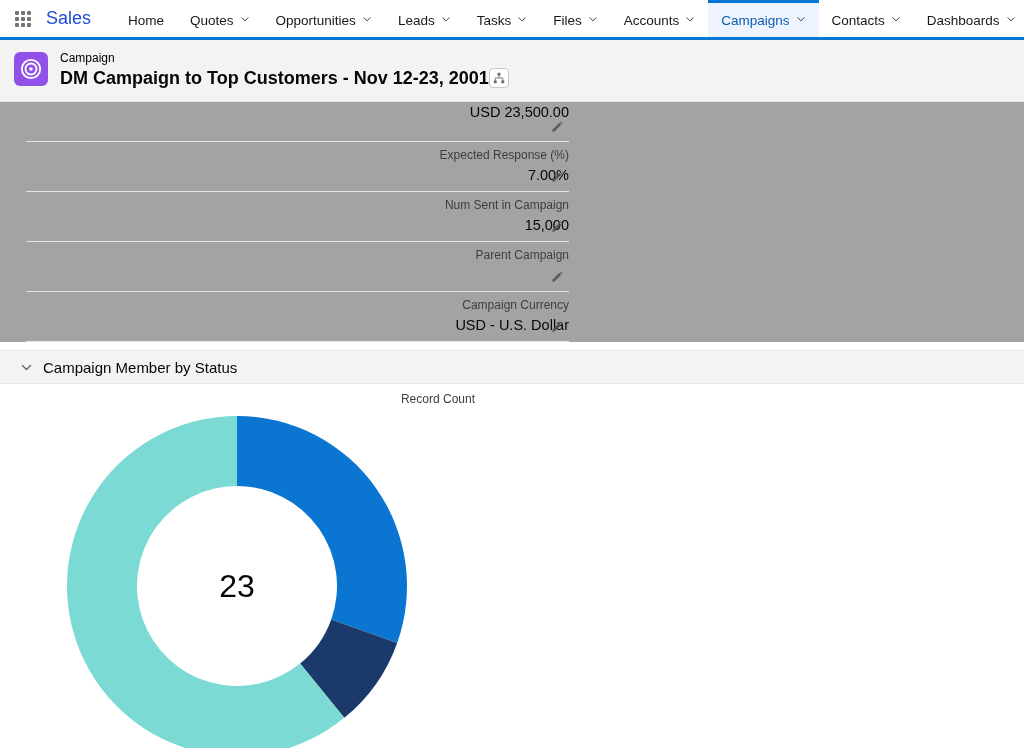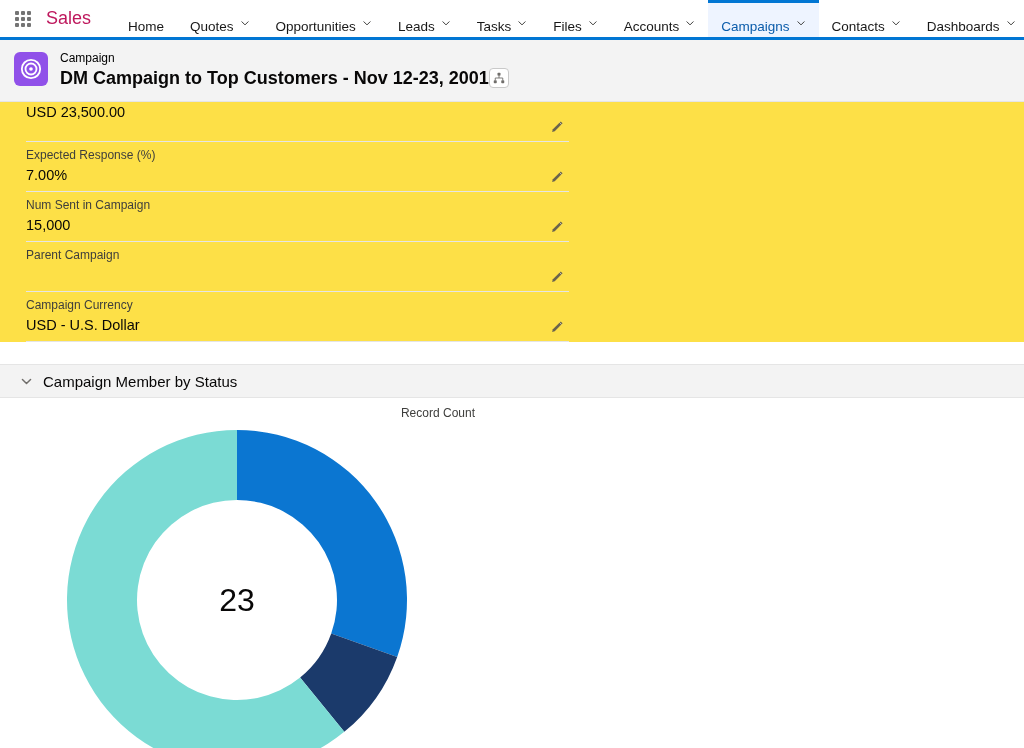--- a/index.html
+++ b/index.html
@@ -39,34 +39,34 @@
   .waffle i {
     display: block;
     width: 4px; height: 4px;
     background: #747474;
     border-radius: 1px;
   }
   .app-name {
     display: flex;
     align-items: center;
     font-size: 18px;
-    color: #be185d;
+    color: #1d4ed8;
     padding: 0 24px 0 4px;
     white-space: nowrap;
     font-weight: 400;
   }
   .nav-items {
     display: flex;
     align-items: stretch;
     flex: 1;
     min-width: 0;
   }
   .nav-item {
     display: flex;
-    align-items: flex-start;
+    align-items: center;
     gap: 6px;
     padding: 16px 13px;
     font-size: 13.5px;
     color: #181818;
     cursor: pointer;
     white-space: nowrap;
     position: relative;
     border-top: 3px solid transparent;
     margin-top: -0px;
   }
@@ -129,21 +129,22 @@
     display: flex;
     align-items: center;
     justify-content: center;
     cursor: pointer;
     flex-shrink: 0;
   }
 
   
   .detail-panel {
     padding: 0;
-    background: #fde047;
+    background: #a3a3a3;
+    text-align: right;
   }
   .field-list {
     width: 543px;
     margin-left: 26px;
   }
   .field-row {
     border-bottom: 1px solid #e5e5e5;
     padding: 4px 0 5px 0;
     position: relative;
     min-height: 40px;
@@ -173,21 +174,21 @@
   
   .section-header {
     background: #f3f3f3;
     border-top: 1px solid #e5e5e5;
     border-bottom: 1px solid #e5e5e5;
     height: 34px;
     display: flex;
     align-items: center;
     gap: 10px;
     padding-left: 20px;
-    margin-top: 22px;
+    margin-top: 8px;
     cursor: pointer;
   }
   .section-header .twisty { width: 13px; height: 13px; display: block; }
   .section-title {
     font-size: 15px;
     color: #080707;
     font-weight: 400;
   }
 
   

